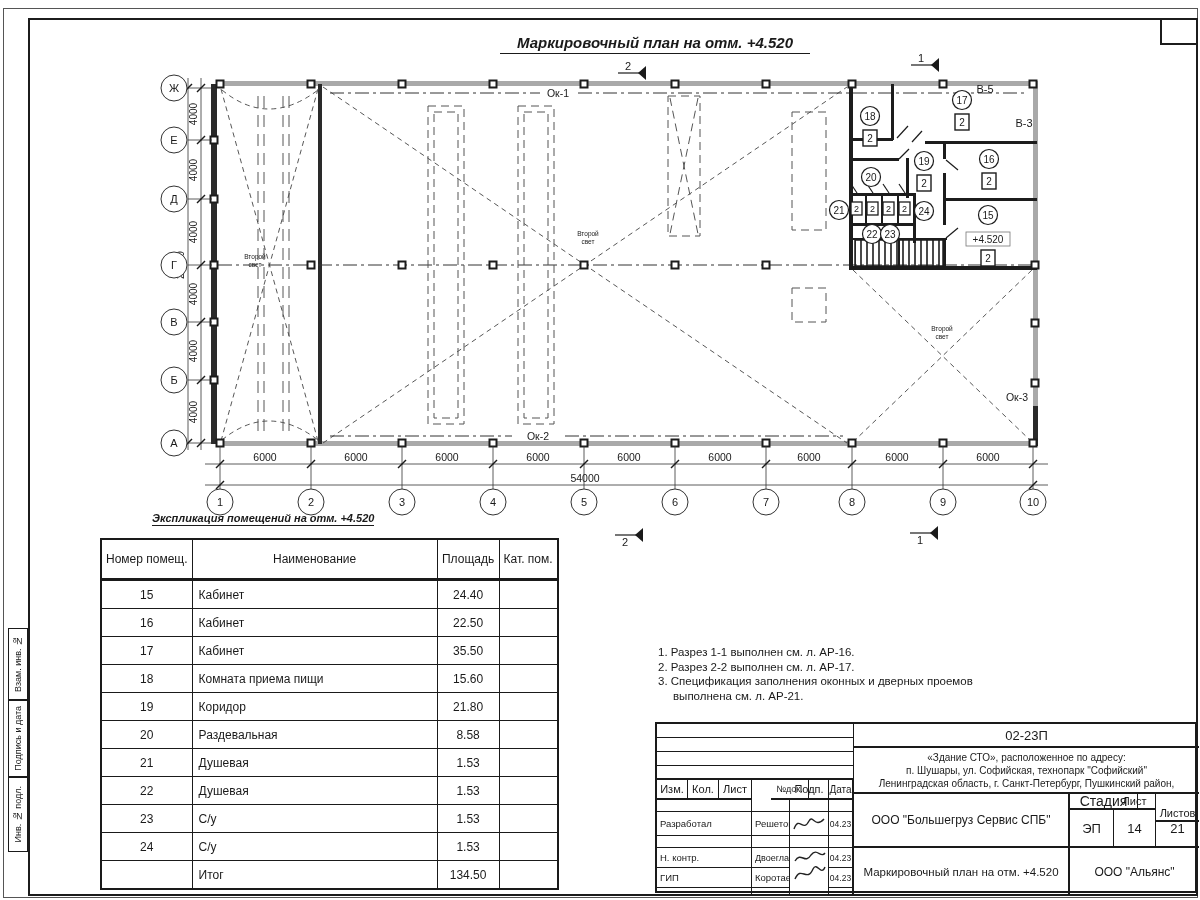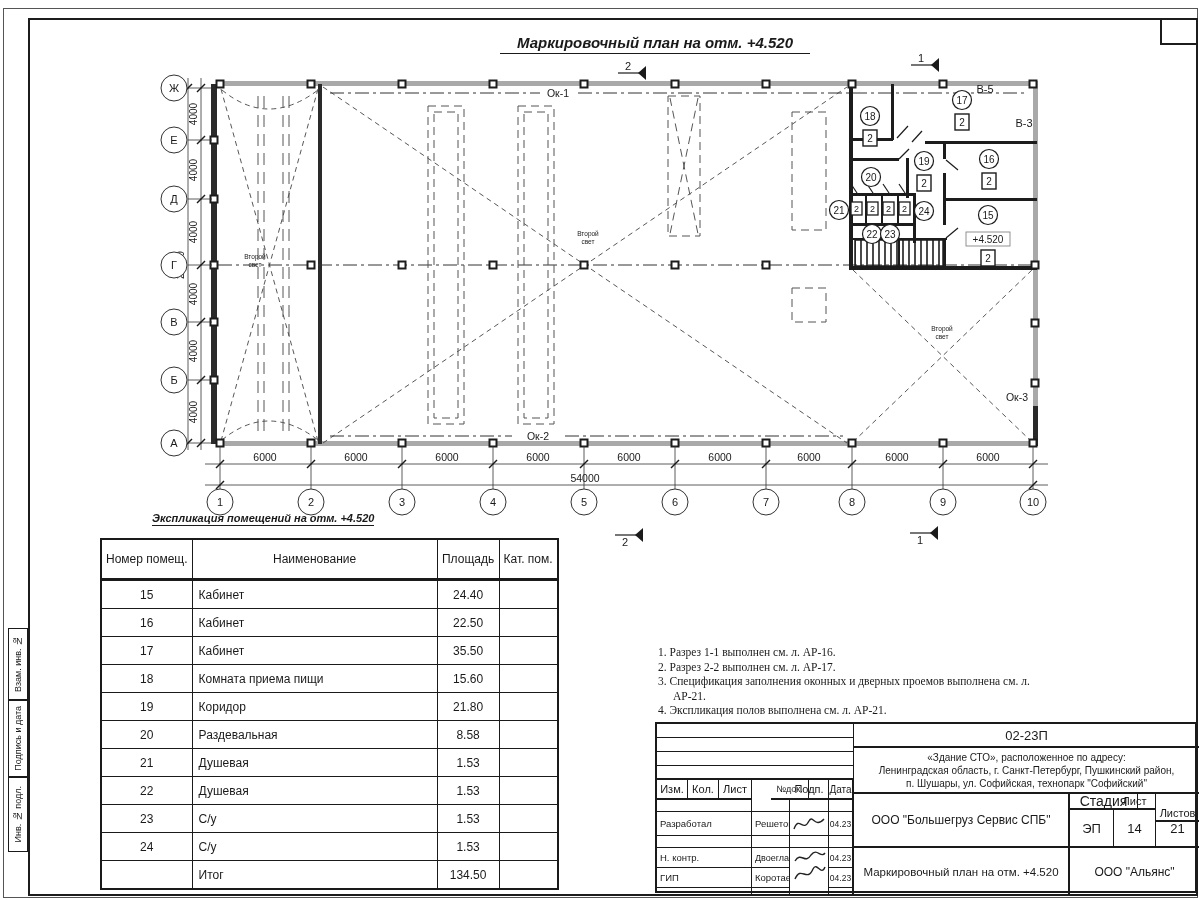--- a/index.html
+++ b/index.html
@@ -15,21 +15,21 @@
   
   table.expl{left:100px;top:538px;position:absolute;border-collapse:collapse;table-layout:fixed;}
   table.expl th,table.expl td{border:1.5px solid #1a1a1a;font-size:12px;padding:0 4px;overflow:hidden;white-space:nowrap;}
   table.expl th{font-weight:normal;height:38px;border-bottom:3px solid #1a1a1a;}
   table.expl td{height:27px;text-align:center;}
   table.expl td.nm{text-align:left;padding-left:6px;margin-left:16px;}
   table.expl{border:2.5px solid #1a1a1a;}
   table.expl col.c1{width:48px;} table.expl col.c2{width:245px;} table.expl col.c3{width:62px;} table.expl col.c4{width:35px;}
   
   .notes{left:658px;top:645px;width:372px;font-size:11.5px;line-height:14.5px;}
-  .notes div{padding-left:15px;text-indent:-15px;font-family:Liberation Serif, serif;}
+  .notes div{padding-left:15px;text-indent:-15px;}
   
   .tb{left:655px;top:722px;width:542px;height:171px;border:2px solid #1a1a1a;box-sizing:border-box;font-size:11px;}
   .tb .cell{position:absolute;box-sizing:border-box;border-right:1.5px solid #1a1a1a;border-bottom:1px solid #1a1a1a;display:flex;align-items:center;justify-content:center;overflow:hidden;}
   .tb .thick-b{border-bottom:2px solid #1a1a1a !important;}
   .tb .thick-r{border-right:2px solid #1a1a1a !important;}
   .tb .left-al{justify-content:flex-start;padding-left:3px;}
   .tb .ctr{text-align:center;}
   
   .side-box{width:20px;border:1.5px solid #1a1a1a;box-sizing:border-box;display:flex;align-items:center;justify-content:center;}
   .side-box span{writing-mode:vertical-rl;transform:rotate(180deg);font-size:9px;white-space:nowrap;}
@@ -477,21 +477,20 @@
         <td>134.50</td>
         <td></td>
       </tr>
 </tbody>
   </table>
 
 <div class="abs notes">
   <div>1. Разрез 1-1 выполнен см. л. АР-16.</div>
   <div>2. Разрез 2-2 выполнен см. л. АР-17.</div>
   <div>3. Спецификация заполнения оконных и дверных проемов выполнена см. л. АР-21.</div>
-  <div>4. Экспликация полов выполнена см. л. АР-21.</div>
 </div>
 
 <div class="abs tb">
 
   <div class="cell" style="left:0;top:0;width:197px;height:14px;"></div>
   <div class="cell" style="left:0;top:14px;width:197px;height:14px;"></div>
   <div class="cell" style="left:0;top:28px;width:197px;height:14px;"></div>
   <div class="cell thick-b" style="left:0;top:42px;width:197px;height:14px;"></div>
 
   <div class="cell thick-b" style="left:0;top:56px;width:31px;height:20px;font-size:11px;">Изм.</div>
@@ -534,22 +533,22 @@
   <div class="cell thick-r" style="left:172px;top:144px;width:25px;height:20px;font-size:8.5px;">04.23</div>
 
   <div class="cell" style="left:0;top:164px;width:95px;height:7px;border-bottom:none;"></div>
   <div class="cell" style="left:95px;top:164px;width:38px;height:7px;border-bottom:none;"></div>
   <div class="cell" style="left:133px;top:164px;width:39px;height:7px;border-bottom:none;"></div>
   <div class="cell thick-r" style="left:172px;top:164px;width:25px;height:7px;border-bottom:none;"></div>
 
   <div class="cell thick-b" style="left:197px;top:0;width:345px;height:24px;border-right:none;font-size:13px;">02-23П</div>
   <div class="cell thick-b ctr" style="left:197px;top:24px;width:345px;height:46px;border-right:none;display:block;padding-top:3px;font-size:10px;line-height:13px;">
     <div>«Здание СТО», расположенное по адресу:</div>
+    <div>п. Шушары, ул. Софийская, технопарк "Софийский"</div>
     <div>Ленинградская область, г. Санкт-Петербург, Пушкинский район,</div>
-    <div>п. Шушары, ул. Софийская, технопарк "Софийский"</div>
   </div>
   <div class="cell thick-b thick-r ctr" style="left:197px;top:70px;width:216px;height:54px;font-size:12px;">ООО "Большегруз Сервис СПБ"</div>
   <div class="cell thick-b" style="left:413px;top:70px;width:68px;height:16px;font-size:14px;">Стадия</div>
   <div class="cell thick-b" style="left:457px;top:70px;width:42px;height:16px;font-size:11px;">Лист</div>
   <div class="cell thick-b" style="left:499px;top:82px;width:43px;height:16px;border-right:none;font-size:11px;">Листов</div>
   <div class="cell thick-b" style="left:413px;top:86px;width:44px;height:38px;font-size:13px;">ЭП</div>
   <div class="cell thick-b" style="left:457px;top:86px;width:42px;height:38px;font-size:13px;">14</div>
   <div class="cell thick-b" style="left:499px;top:86px;width:43px;height:38px;border-right:none;font-size:13px;">21</div>
   <div class="cell thick-r ctr" style="left:197px;top:124px;width:216px;height:47px;border-bottom:none;font-size:11.5px;">Маркировочный план на отм. +4.520</div>
   <div class="cell ctr" style="left:413px;top:124px;width:129px;height:47px;border-bottom:none;border-right:none;font-size:12px;">ООО "Альянс"</div>

